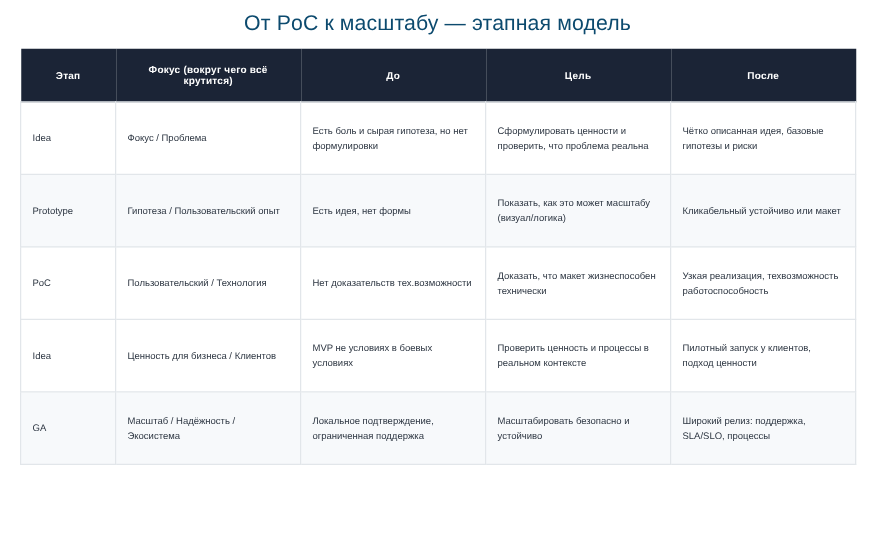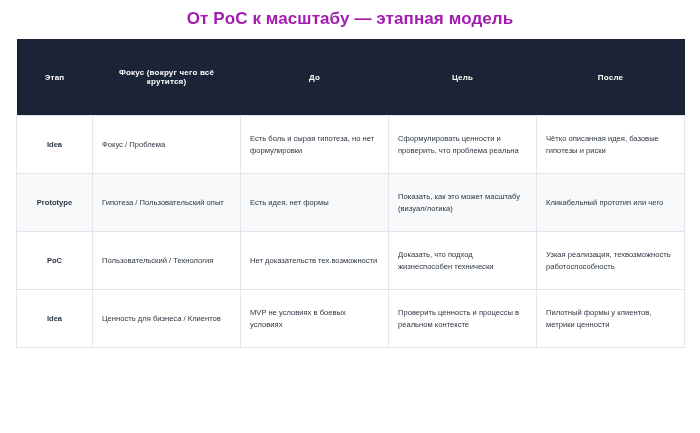--- a/index.html
+++ b/index.html
@@ -18,57 +18,56 @@
     width: 700px;
     height: 433px;
     box-sizing: border-box;
     padding: 0 16px;
     display: flex;
     flex-direction: column;
   }
   .page-title {
     text-align: center;
     font-size: 17px;
-    font-weight: bold;
-    color: #a21caf;
+    font-weight: normal;
+    color: #0c4a6e;
     margin: 9px 0 10px 0;
     letter-spacing: 0.1px;
   }
   table.stage-table {
     border-collapse: collapse;
     table-layout: fixed;
     width: 668px;
   }
   table.stage-table thead th {
     background: #1b2436;
     color: #ffffff;
     font-size: 8px;
     font-weight: bold;
     text-align: center;
-    padding: 29px 6px;
+    padding: 12px 6px;
     border: none;
     letter-spacing: 0.2px;
   }
   table.stage-table tbody td {
     border: 1px solid #e2e6ea;
     font-size: 7.6px;
     color: #2d3642;
     padding: 9px 9px;
     vertical-align: middle;
     line-height: 1.55;
   }
   tbody tr.row-even td {
     background: #ffffff;
   }
   tbody tr.row-odd td {
     background: #f7f9fb;
   }
   td.col-stage {
-    text-align: center;
-    font-weight: bold;
+    font-weight: normal;
     font-size: 8px;
     color: #16202c;
   }
   
   col.c0 { width: 76px; }
   col.c1 { width: 148px; }
   col.c2 { width: 148px; }
   col.c3 { width: 148px; }
   col.c4 { width: 148px; }
   tbody tr { height: 58px; }
@@ -102,31 +101,38 @@
         <td>Фокус / Проблема</td>
         <td>Есть боль и сырая гипотеза, но нет формулировки</td>
         <td>Сформулировать ценности и проверить, что проблема реальна</td>
         <td>Чётко описанная идея, базовые гипотезы и риски</td>
       </tr>
       <tr class="row-odd">
         <td class="col-stage">Prototype</td>
         <td>Гипотеза / Пользовательский опыт</td>
         <td>Есть идея, нет формы</td>
         <td>Показать, как это может масштабу (визуал/логика)</td>
-        <td>Кликабельный прототип или чего</td>
+        <td>Кликабельный устойчиво или макет</td>
       </tr>
       <tr class="row-even">
         <td class="col-stage">PoC</td>
         <td>Пользовательский / Технология</td>
         <td>Нет доказательств тех.возможности</td>
-        <td>Доказать, что подход жизнеспособен технически</td>
+        <td>Доказать, что макет жизнеспособен технически</td>
         <td>Узкая реализация, техвозможность работоспособность</td>
       </tr>
       <tr class="row-even">
         <td class="col-stage">Idea</td>
         <td>Ценность для бизнеса / Клиентов</td>
         <td>MVP не условиях в боевых условиях</td>
         <td>Проверить ценность и процессы в реальном контексте</td>
-        <td>Пилотный формы у клиентов, метрики ценности</td>
+        <td>Пилотный запуск у клиентов, подход ценности</td>
+      </tr>
+      <tr class="row-odd">
+        <td class="col-stage">GA</td>
+        <td>Масштаб / Надёжность / Экосистема</td>
+        <td>Локальное подтверждение, ограниченная поддержка</td>
+        <td>Масштабировать безопасно и устойчиво</td>
+        <td>Широкий релиз: поддержка, SLA/SLO, процессы</td>
       </tr>
     </tbody>
   </table>
 </div>
 
 </body></html>

